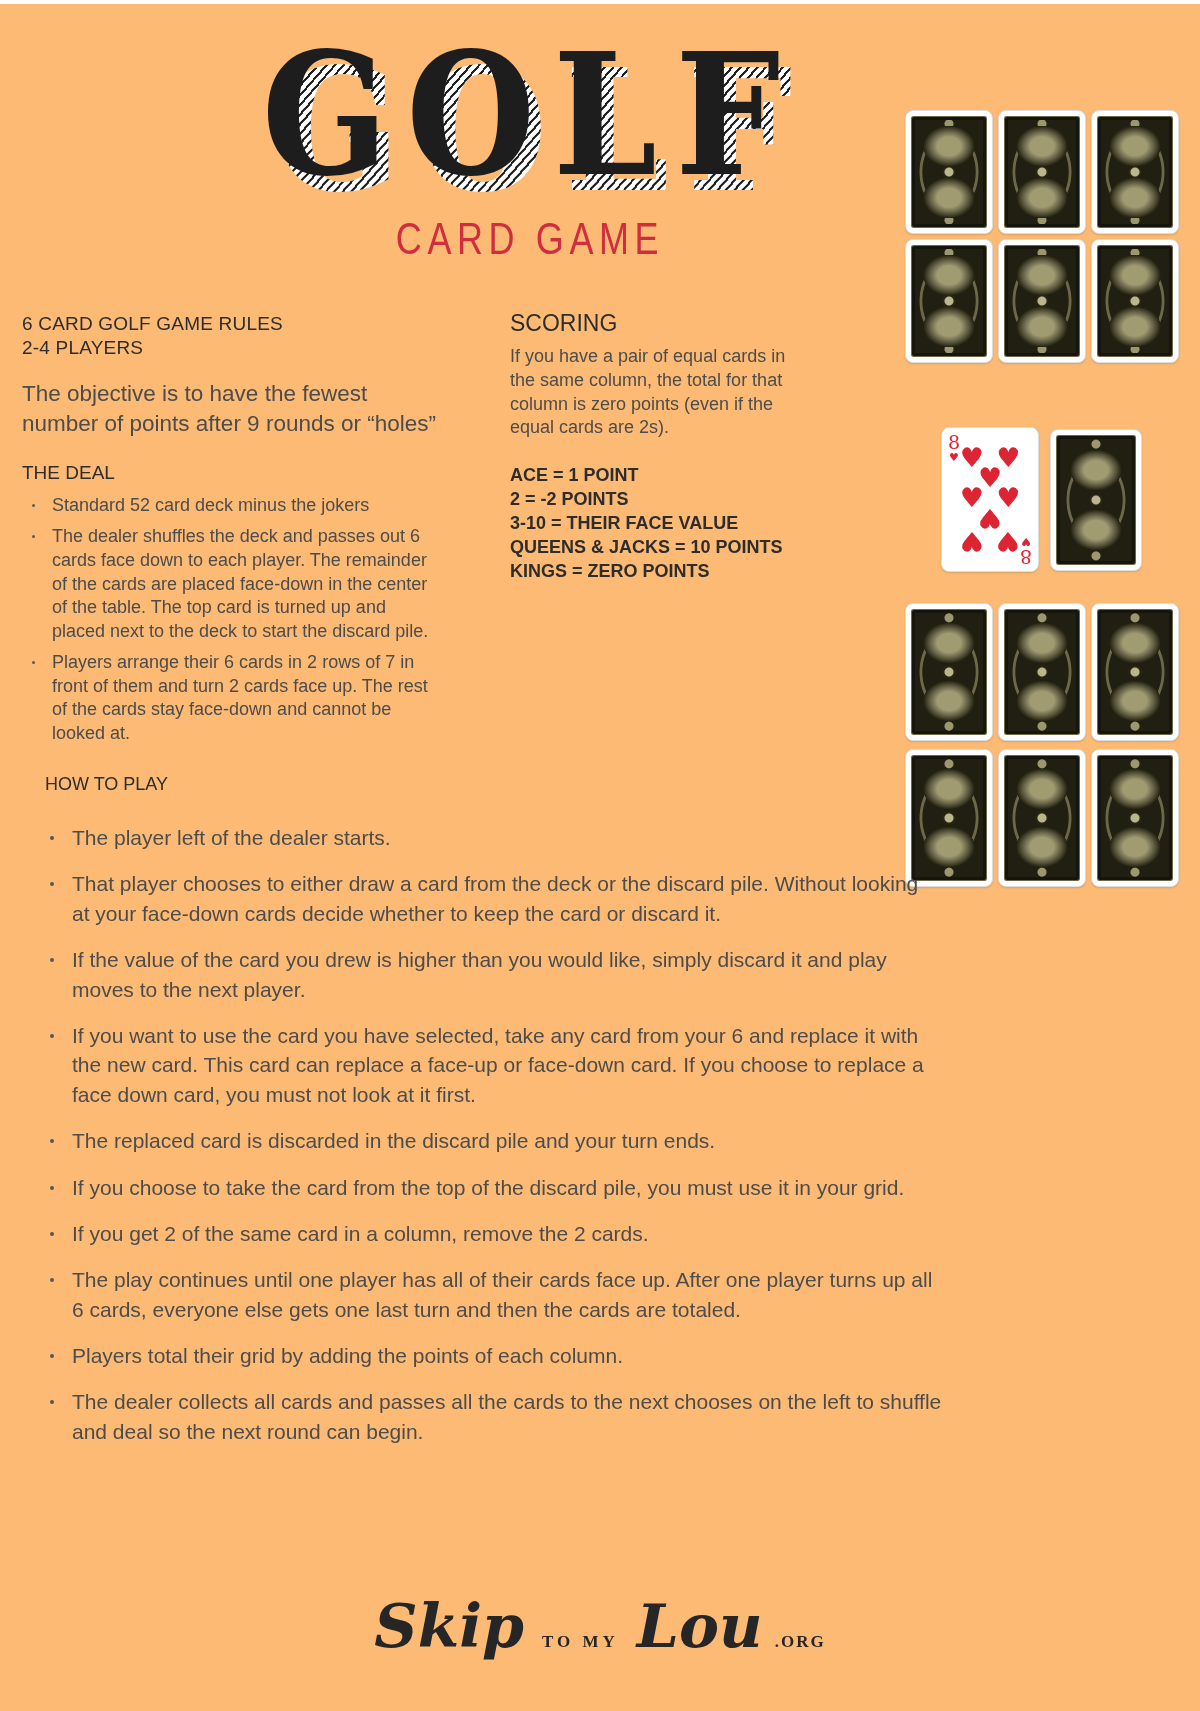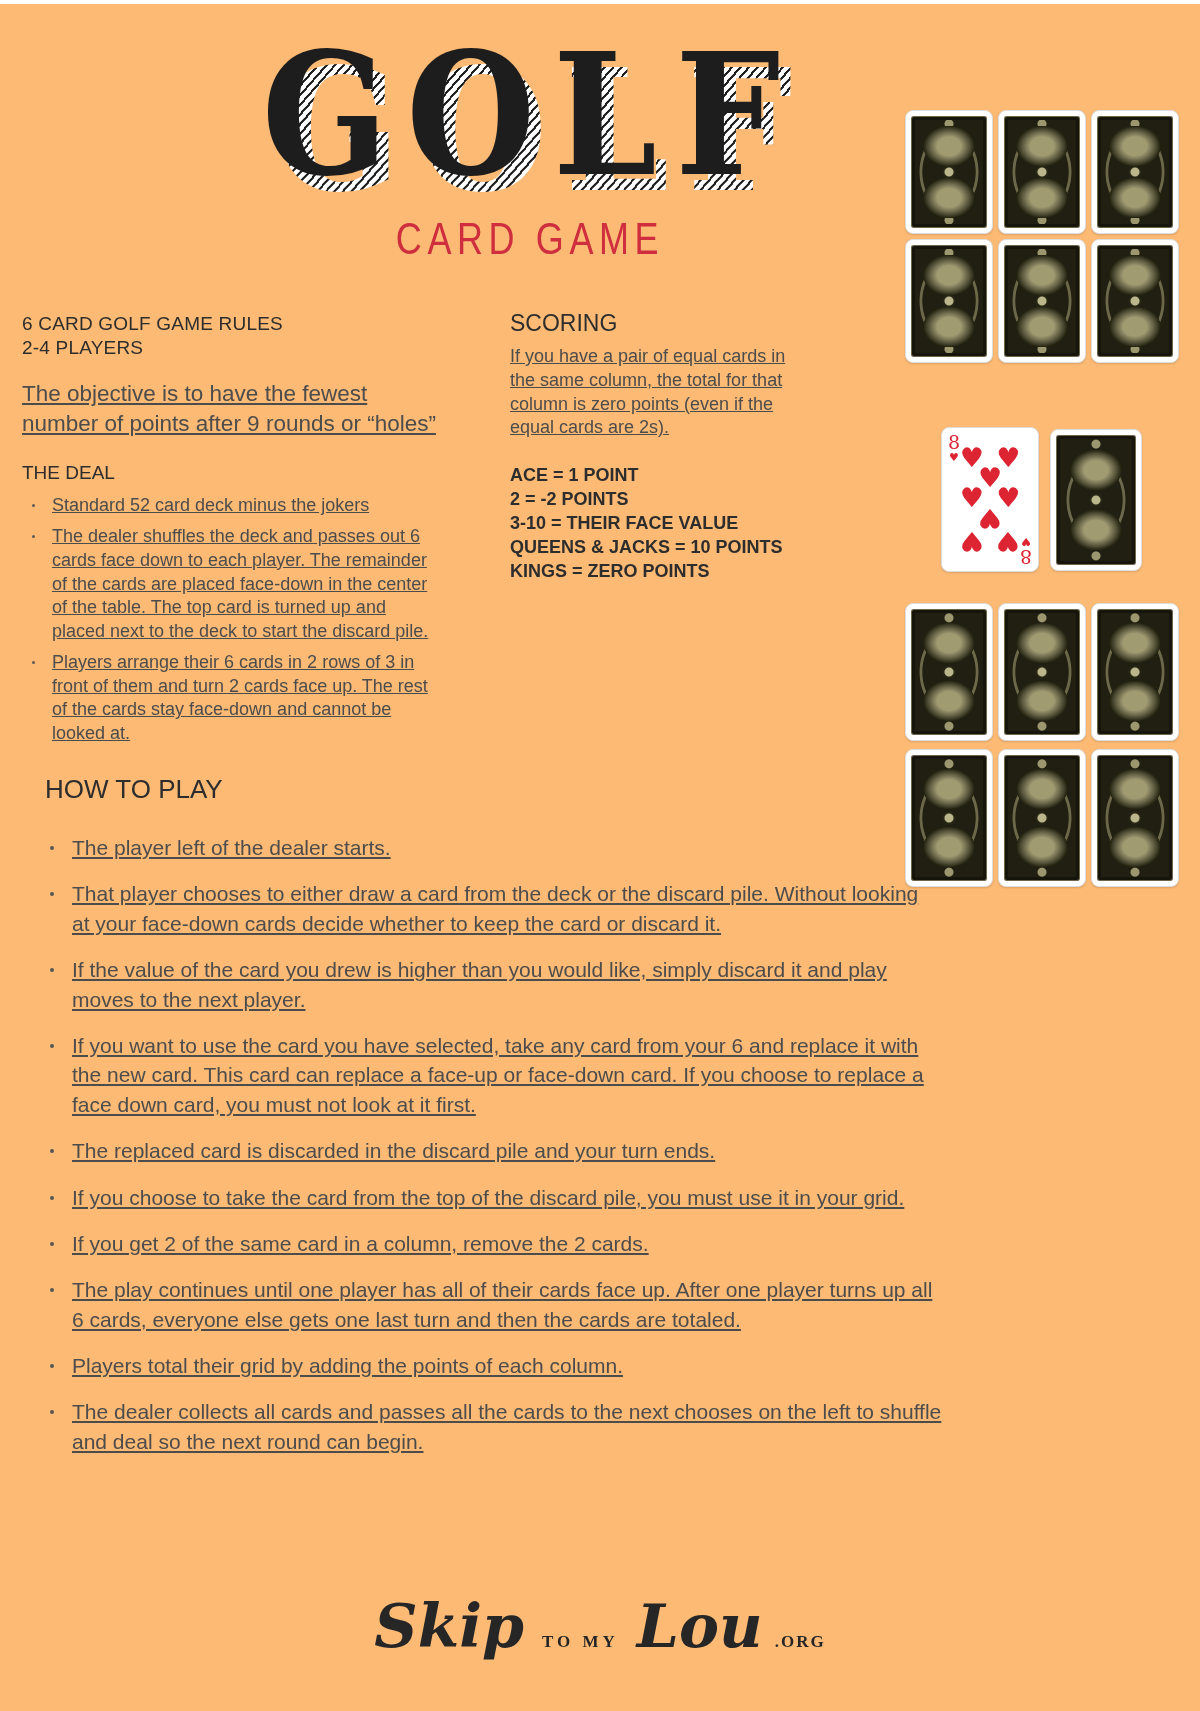--- a/index.html
+++ b/index.html
@@ -44,38 +44,38 @@
   .corner.tl{left:6px;top:5px;}
   .corner.br{right:6px;bottom:5px;transform:rotate(180deg);}
   .pip{position:absolute;transform:translate(-50%,-50%);color:#dd2433;font-size:27px;line-height:1;
        font-family:"DejaVu Sans",sans-serif;}
   .pip.inv{transform:translate(-50%,-50%) rotate(180deg);}
   .p1{left:31%;top:20%}.p2{left:69%;top:20%}.p3{left:50%;top:34%}
   .p4{left:31%;top:48%}.p5{left:69%;top:48%}.p6{left:50%;top:63%}
   .p7{left:31%;top:79%}.p8{left:69%;top:79%}
 
   
-  .ml{white-space:pre-line;text-decoration:underline;}
+  .ml{white-space:pre-line;}
   .h-bold{font-weight:normal;color:#2d2d2d;}
   .col-left{position:absolute;left:22px;top:308px;width:468px;}
   .rules-line{font-size:19px;line-height:1.28;letter-spacing:.2px;}
   .objective{font-size:22.5px;line-height:1.33;color:#4c4c4c;margin:18px 0 24px;}
   .deal-h{font-size:19px;margin:0 0 10px;}
   .deal-list{list-style:none;margin:0;padding:0;font-size:18px;line-height:1.32;color:#4c4c4c;}
   .deal-list li{position:relative;padding-left:30px;margin-bottom:7px;}
   .deal-list li::before{content:"";position:absolute;left:10px;top:10px;width:3px;height:3px;
         border-radius:50%;background:#5a5a5a;}
 
   .col-right{position:absolute;left:510px;top:306px;width:322px;}
   .scoring-h{font-size:23px;margin:0 0 8px;}
   .scoring-intro{font-size:18px;line-height:1.32;color:#4c4c4c;margin:0 0 24px;}
   .score-values{font-size:18px;line-height:1.33;font-weight:bold;color:#2d2d2d;}
 
   .how-to-play{position:absolute;left:45px;top:770px;width:1125px;}
-  .htp-h{font-size:26px;margin:0;}
+  .htp-h{font-size:18px;margin:0;}
   .htp-list{list-style:none;margin:28px 0 0;padding:0;font-size:21px;line-height:1.4;color:#4c4c4c;}
   .htp-list li{position:relative;padding-left:27px;margin-bottom:17px;}
   .htp-list li::before{content:"";position:absolute;left:5px;top:13px;width:4px;height:4px;
         border-radius:50%;background:#555555;}
 
   
   .brand{position:absolute;left:0;right:0;top:1592px;display:flex;justify-content:center;
          align-items:baseline;gap:18px;color:#262626;}
   .brand .script{font-family:"DejaVu Serif",serif;font-style:italic;font-weight:bold;
          font-size:60px;line-height:1;}
@@ -122,21 +122,21 @@
     <p class="objective ml">The objective is to have the fewest
 number of points after 9 rounds or “holes”</p>
     <div class="h-bold deal-h">THE DEAL</div>
     <ul class="deal-list">
       <li class="ml">Standard 52 card deck minus the jokers</li>
       <li class="ml">The dealer shuffles the deck and passes out 6
 cards face down to each player. The remainder
 of the cards are placed face-down in the center
 of the table. The top card is turned up and
 placed next to the deck to start the discard pile.</li>
-      <li class="ml">Players arrange their 6 cards in 2 rows of 3 in
+      <li class="ml">Players arrange their 6 cards in 2 rows of 7 in
 front of them and turn 2 cards face up. The rest
 of the cards stay face-down and cannot be
 looked at.</li>
     </ul>
   </section>
 
   <section class="col-right">
     <div class="h-bold scoring-h">SCORING</div>
     <p class="scoring-intro ml">If you have a pair of equal cards in
 the same column, the total for that

